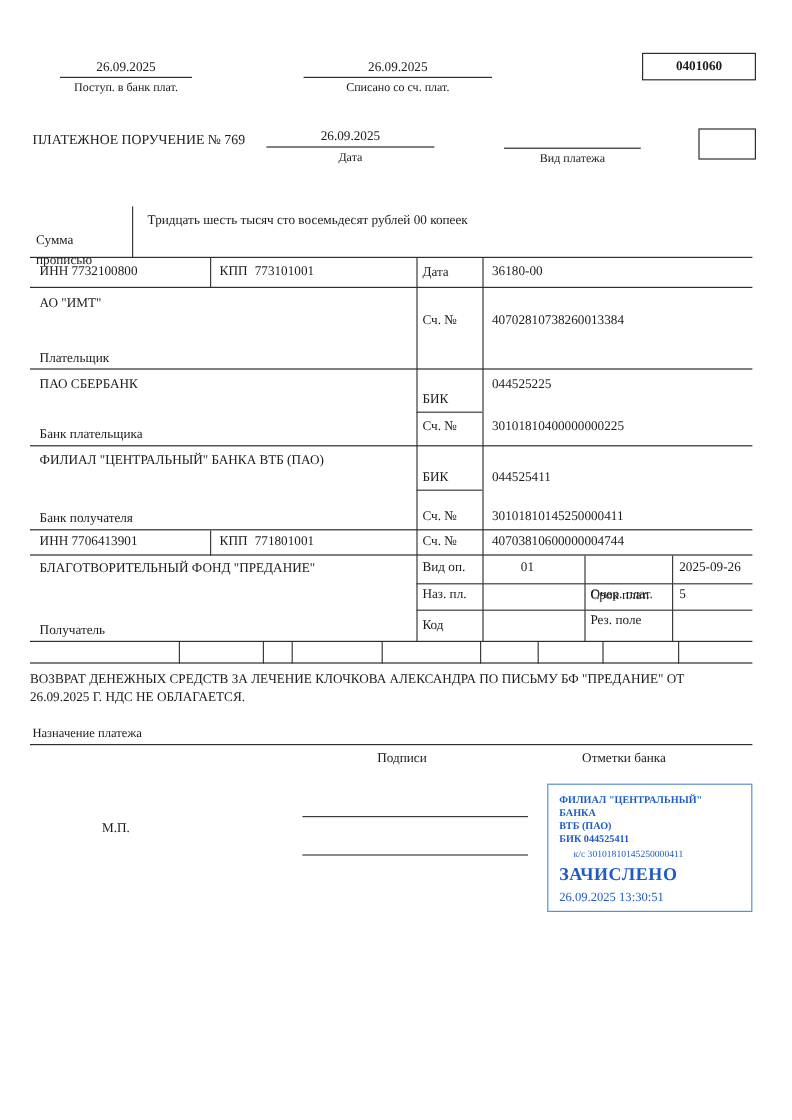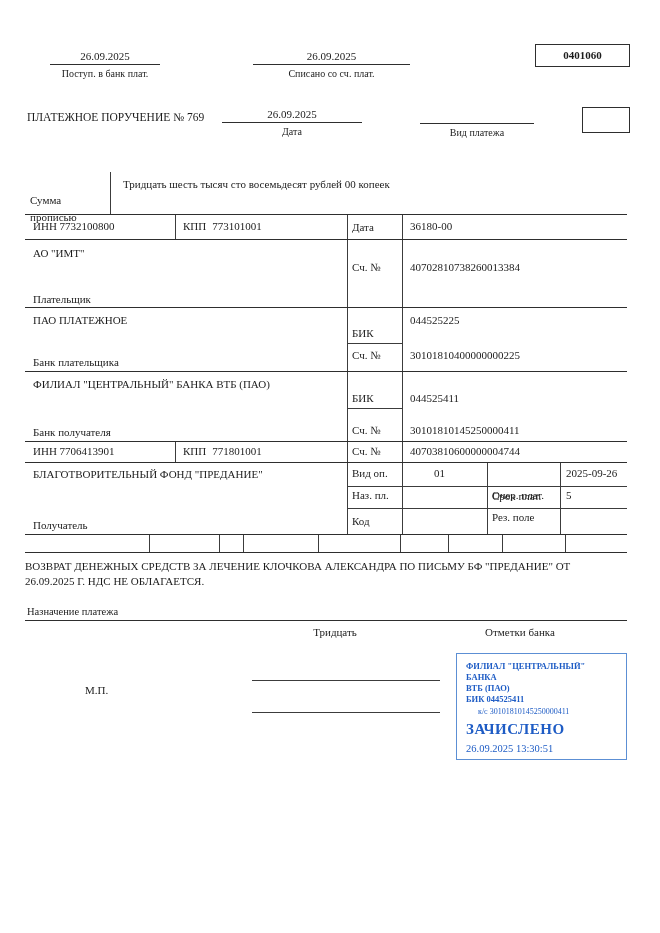--- a/index.html
+++ b/index.html
@@ -66,21 +66,21 @@
   <div class="t" style="left:352px;top:221px;">Дата</div>
   <div class="t" style="left:410px;top:220px;">36180-00</div>
   <div class="hl" style="left:25px;top:238.5px;width:602px;"></div>
 
   <div class="t" style="left:33px;top:247px;">АО "ИМТ"</div>
   <div class="t" style="left:33px;top:293px;">Плательщик</div>
   <div class="t" style="left:352px;top:261px;">Сч. №</div>
   <div class="t" style="left:410px;top:261px;">40702810738260013384</div>
   <div class="hl" style="left:25px;top:306.5px;width:602px;"></div>
 
-  <div class="t" style="left:33px;top:314px;">ПАО ПЛАТЕЖНОЕ</div>
+  <div class="t" style="left:33px;top:314px;">ПАО СБЕРБАНК</div>
   <div class="t" style="left:352px;top:327px;">БИК</div>
   <div class="t" style="left:410px;top:314px;">044525225</div>
   <div class="hl thin" style="left:347px;top:342.5px;width:55px;"></div>
   <div class="t" style="left:352px;top:349px;">Сч. №</div>
   <div class="t" style="left:410px;top:349px;">30101810400000000225</div>
   <div class="t" style="left:33px;top:356px;">Банк плательщика</div>
   <div class="hl" style="left:25px;top:370.5px;width:602px;"></div>
 
   <div class="t" style="left:33px;top:378px;">ФИЛИАЛ "ЦЕНТРАЛЬНЫЙ" БАНКА ВТБ (ПАО)</div>
   <div class="t" style="left:352px;top:392px;">БИК</div>
@@ -122,21 +122,21 @@
   <div class="vl" style="left:400px;top:535px;height:18px;"></div>
   <div class="vl" style="left:448px;top:535px;height:18px;"></div>
   <div class="vl" style="left:502px;top:535px;height:18px;"></div>
   <div class="vl" style="left:565px;top:535px;height:18px;"></div>
   <div class="hl" style="left:25px;top:551.5px;width:602px;"></div>
 
   <div class="t" style="left:25px;top:559px;width:580px;white-space:normal;line-height:1.4;">ВОЗВРАТ ДЕНЕЖНЫХ СРЕДСТВ ЗА ЛЕЧЕНИЕ КЛОЧКОВА АЛЕКСАНДРА ПО ПИСЬМУ БФ "ПРЕДАНИЕ" ОТ 26.09.2025 Г. НДС НЕ ОБЛАГАЕТСЯ.</div>
   <div class="lab" style="left:27px;top:606px;font-size:10.5px;">Назначение платежа</div>
   <div class="hl" style="left:25px;top:619.5px;width:602px;"></div>
 
-  <div class="t center" style="left:280px;top:626px;width:110px;">Тридцать</div>
+  <div class="t center" style="left:280px;top:626px;width:110px;">Подписи</div>
   <div class="t center" style="left:455px;top:626px;width:130px;">Отметки банка</div>
   <div class="t" style="left:85px;top:684px;">М.П.</div>
   <div class="hl thin" style="left:252px;top:680px;width:188px;"></div>
   <div class="hl thin" style="left:252px;top:712px;width:188px;"></div>
 
   <div class="stamp">
     <div class="s-sm">ФИЛИАЛ "ЦЕНТРАЛЬНЫЙ" БАНКА</div>
     <div class="s-sm">ВТБ (ПАО)</div>
     <div class="s-sm">БИК 044525411</div>
     <div class="s-ks">к/с 30101810145250000411</div>

